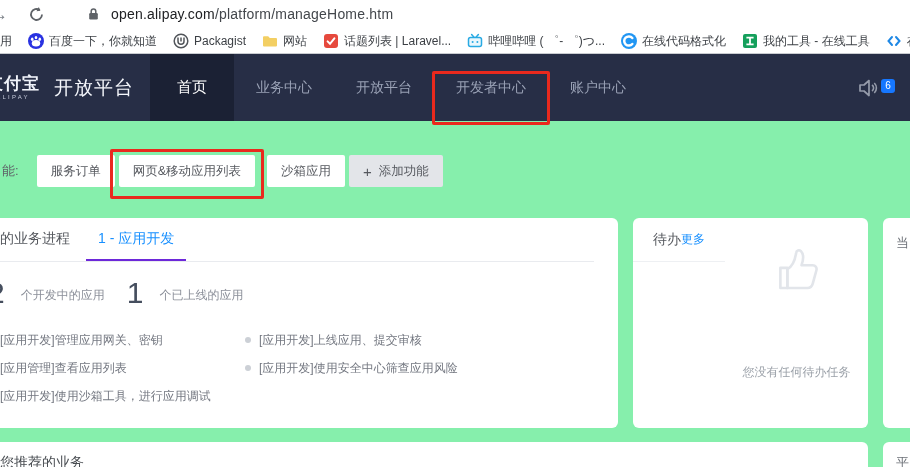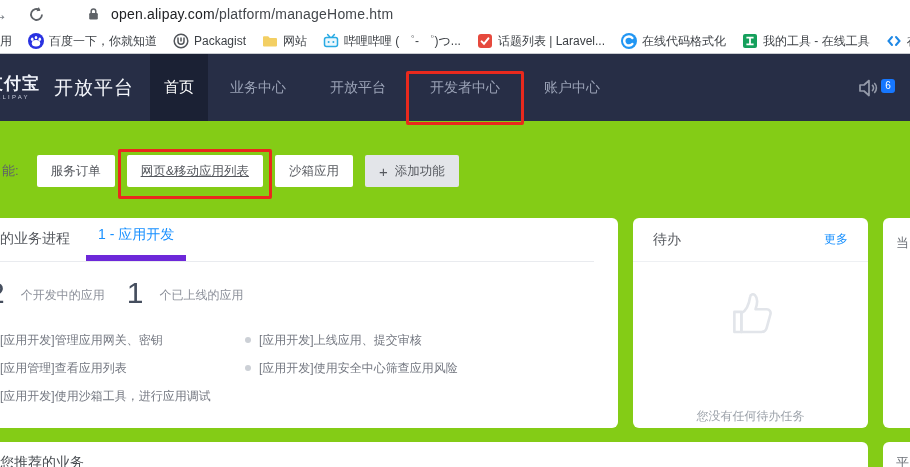--- a/index.html
+++ b/index.html
@@ -1,20 +1,20 @@
 <!DOCTYPE html>
 <html><head>
 <meta charset="utf-8">
 <style>
   html,body{margin:0;padding:0;background:#fff;}
   *{box-sizing:border-box;}
   #screen{
     position:relative;width:910px;height:467px;overflow:hidden;
     font-family:"Liberation Sans","DejaVu Sans",sans-serif;
-    background:#84cc16;
+    background:#86efac;
   }
   
   .chrome{position:absolute;top:0;left:0;width:100%;height:54px;background:#fff;border-bottom:1px solid #c9ccd1;}
   .addr-row{display:flex;align-items:center;height:28px;}
   .fwd-icon{font-size:17px;color:#7d838a;margin-left:-9px;line-height:1;}
   .reload-icon{margin-left:20px;display:inline-flex;cursor:pointer;}
   .omnibox{display:flex;align-items:center;margin-left:42px;}
   .lock-wrap{display:inline-flex;margin-right:11px;}
   .url{font-size:14px;letter-spacing:.2px;}
   .url-domain{color:#202124;}
@@ -26,55 +26,55 @@
   .bm-first{margin-left:0;}
   
   .navbar{position:absolute;top:54px;left:0;width:100%;height:67px;background:#272e46;display:flex;align-items:center;color:#fff;}
   .logo{display:flex;align-items:center;margin-left:-14px;}
   .logo-mark{display:flex;flex-direction:column;align-items:center;line-height:1;}
   .logo-cn{font-size:17px;font-weight:bold;color:#f0f3fa;letter-spacing:1px;}
   .logo-en{font-size:6px;color:#c6cbdb;letter-spacing:2.2px;margin-top:2px;}
   .logo-platform{font-size:19px;color:#f5f7fc;margin-left:14px;letter-spacing:1px;}
   .menu{display:flex;align-items:stretch;height:67px;margin-left:16px;}
   .nav-item{display:flex;align-items:center;padding:0 22px;font-size:14px;color:#9aa2b6;cursor:pointer;position:relative;}
-  .nav-item.active{background:#1b2134;color:#ffffff;padding:0 14px;font-size:15px;}
+  .nav-item.active{background:#1b2134;color:#ffffff;padding:0 27px;font-size:15px;}
   .nav-bell{margin-left:auto;margin-right:30px;position:relative;display:inline-flex;cursor:pointer;}
   .badge{position:absolute;right:-15px;top:2px;min-width:14px;height:14px;background:#1677ff;color:#fff;
          font-size:10px;line-height:14px;text-align:center;border-radius:3px;padding:0 2px;}
   
   .annotation-box{position:absolute;border:3px solid #e9291d;border-radius:2px;pointer-events:none;z-index:20;}
   .box-nav{left:-2px;right:-2px;top:17px;height:54px;}
   .box-toolbar{left:-9px;right:-9px;top:-6px;bottom:-12px;}
   
   .toolbar{position:absolute;top:155px;left:0;display:flex;align-items:center;}
   .toolbar-label{font-size:13px;color:#5f6368;margin:0 18px 0 2px;}
   .tbtn{border:none;background:#fff;height:32px;padding:0 14px;font-size:12.5px;color:#55585e;
-        border-radius:2px;margin-right:12px;cursor:pointer;font-family:inherit;white-space:nowrap;}
+        border-radius:2px;margin-right:4px;cursor:pointer;font-family:inherit;white-space:nowrap;}
   .tbtn-wrap{position:relative;margin-right:12px;}
-  .tbtn-wrap .tbtn{margin-right:0;text-decoration:underline;}
+  .tbtn-wrap .tbtn{margin-right:0;}
   .tbtn-add{background:#e3e5e9;display:inline-flex;align-items:center;}
   .plus-glyph{font-size:15px;margin-right:7px;color:#55585e;}
   
   .card{position:absolute;background:#fff;border-radius:6px;}
   .card-progress{left:-40px;top:218px;width:658px;height:210px;padding:0 24px 0 40px;}
   .pc-header{display:flex;align-items:flex-end;height:44px;border-bottom:1px solid #e9ebef;}
   .pc-title{font-size:14px;color:#55585e;padding-bottom:13px;text-align:center;}
-  .pc-tab{font-size:14px;color:#1890ff;margin-left:16px;padding:0 12px 11px 12px;border-bottom:6px solid #6d28d9;cursor:pointer;}
+  .pc-tab{font-size:14px;color:#1890ff;margin-left:16px;padding:0 12px 11px 12px;border-bottom:2px solid #6d28d9;cursor:pointer;}
   .stats{display:flex;align-items:flex-end;margin:16px 0 0 -12px;}
   .stat{display:flex;align-items:flex-end;}
   .stat + .stat{margin-left:22px;}
   .stat-num{font-size:30px;color:#454e5e;line-height:1;}
   .stat-label{font-size:12px;color:#8b8f99;margin:0 0 4px 16px;}
   .pc-lists{display:flex;margin-top:18px;}
   .pc-col{display:flex;flex-direction:column;}
   .pc-col-left{width:245px;}
   .pc-li{font-size:12px;color:#737780;line-height:28px;display:flex;align-items:center;white-space:nowrap;}
   .dot{width:6px;height:6px;border-radius:50%;background:#ccd0d6;margin-right:8px;flex:0 0 6px;}
   
-  .card-todo{left:633px;top:218px;width:235px;height:210px;display:flex;flex-direction:column;}
+  .card-todo{left:633px;top:218px;width:235px;height:210px;display:flex;flex-direction:row;}
   .todo-header{display:flex;align-items:center;justify-content:space-between;height:44px;
                padding:0 20px;border-bottom:1px solid #eef0f3;}
   .todo-title{font-size:14px;color:#55585e;}
   .todo-more{font-size:12px;color:#1890ff;cursor:pointer;}
   .todo-body{flex:1;display:flex;flex-direction:column;align-items:center;gap:48px;}
   .thumb-wrap{margin-top:24px;}
   .todo-empty{font-size:12px;color:#9aa0a8;margin-top:14px;}
   
   .card-right-top{left:883px;top:218px;width:80px;height:210px;padding:15px 0 0 13px;}
   .partial-char{font-size:13px;color:#6d7178;}
@@ -135,36 +135,36 @@
         <span class="fav">
           <svg width="16" height="16" viewBox="0 0 16 16">
             <path d="M1 4.2 a1 1 0 0 1 1 -1 h4.2 l1.6 1.9 H14 a1 1 0 0 1 1 1 v6.3 a1 1 0 0 1 -1 1 H2 a1 1 0 0 1 -1 -1 Z" fill="#f3cf63"></path>
           </svg>
         </span>
         <span class="bm-label">网站</span>
       </span>
       <span class="bm">
         <span class="fav">
           <svg width="16" height="16" viewBox="0 0 16 16">
+            <rect x="1" y="1" width="14" height="14" rx="3" fill="#e6493d"></rect>
+            <path d="M4.6 8.4 L7 10.8 L11.4 5.4" stroke="#fff" stroke-width="2" fill="none" stroke-linecap="round"></path>
+          </svg>
+        </span>
+        <span class="bm-label">话题列表 | Laravel...</span>
+      </span>
+      <span class="bm">
+        <span class="fav">
+          <svg width="16" height="16" viewBox="0 0 16 16">
             <rect x="1.5" y="4.6" width="13" height="8.8" rx="2" fill="#eaf7fd" stroke="#29aae3" stroke-width="1.5"></rect>
             <path d="M4.6 1.6 L7 4.3 M11.4 1.6 L9 4.3" stroke="#29aae3" stroke-width="1.5" stroke-linecap="round"></path>
             <circle cx="5.6" cy="9" r="1" fill="#29aae3"></circle>
             <circle cx="10.4" cy="9" r="1" fill="#29aae3"></circle>
           </svg>
         </span>
         <span class="bm-label">哔哩哔哩 ( ゜- ゜)つ...</span>
-      </span>
-      <span class="bm">
-        <span class="fav">
-          <svg width="16" height="16" viewBox="0 0 16 16">
-            <rect x="1" y="1" width="14" height="14" rx="3" fill="#e6493d"></rect>
-            <path d="M4.6 8.4 L7 10.8 L11.4 5.4" stroke="#fff" stroke-width="2" fill="none" stroke-linecap="round"></path>
-          </svg>
-        </span>
-        <span class="bm-label">话题列表 | Laravel...</span>
       </span>
       <span class="bm">
         <span class="fav">
           <svg width="16" height="16" viewBox="0 0 16 16">
             <circle cx="8" cy="8" r="8" fill="#2196f3"></circle>
             <path d="M11.3 5 A4.6 4.6 0 1 0 11.3 11" stroke="#fff" stroke-width="2.5" fill="none" stroke-linecap="round"></path>
           </svg>
         </span>
         <span class="bm-label">在线代码格式化</span>
       </span>

